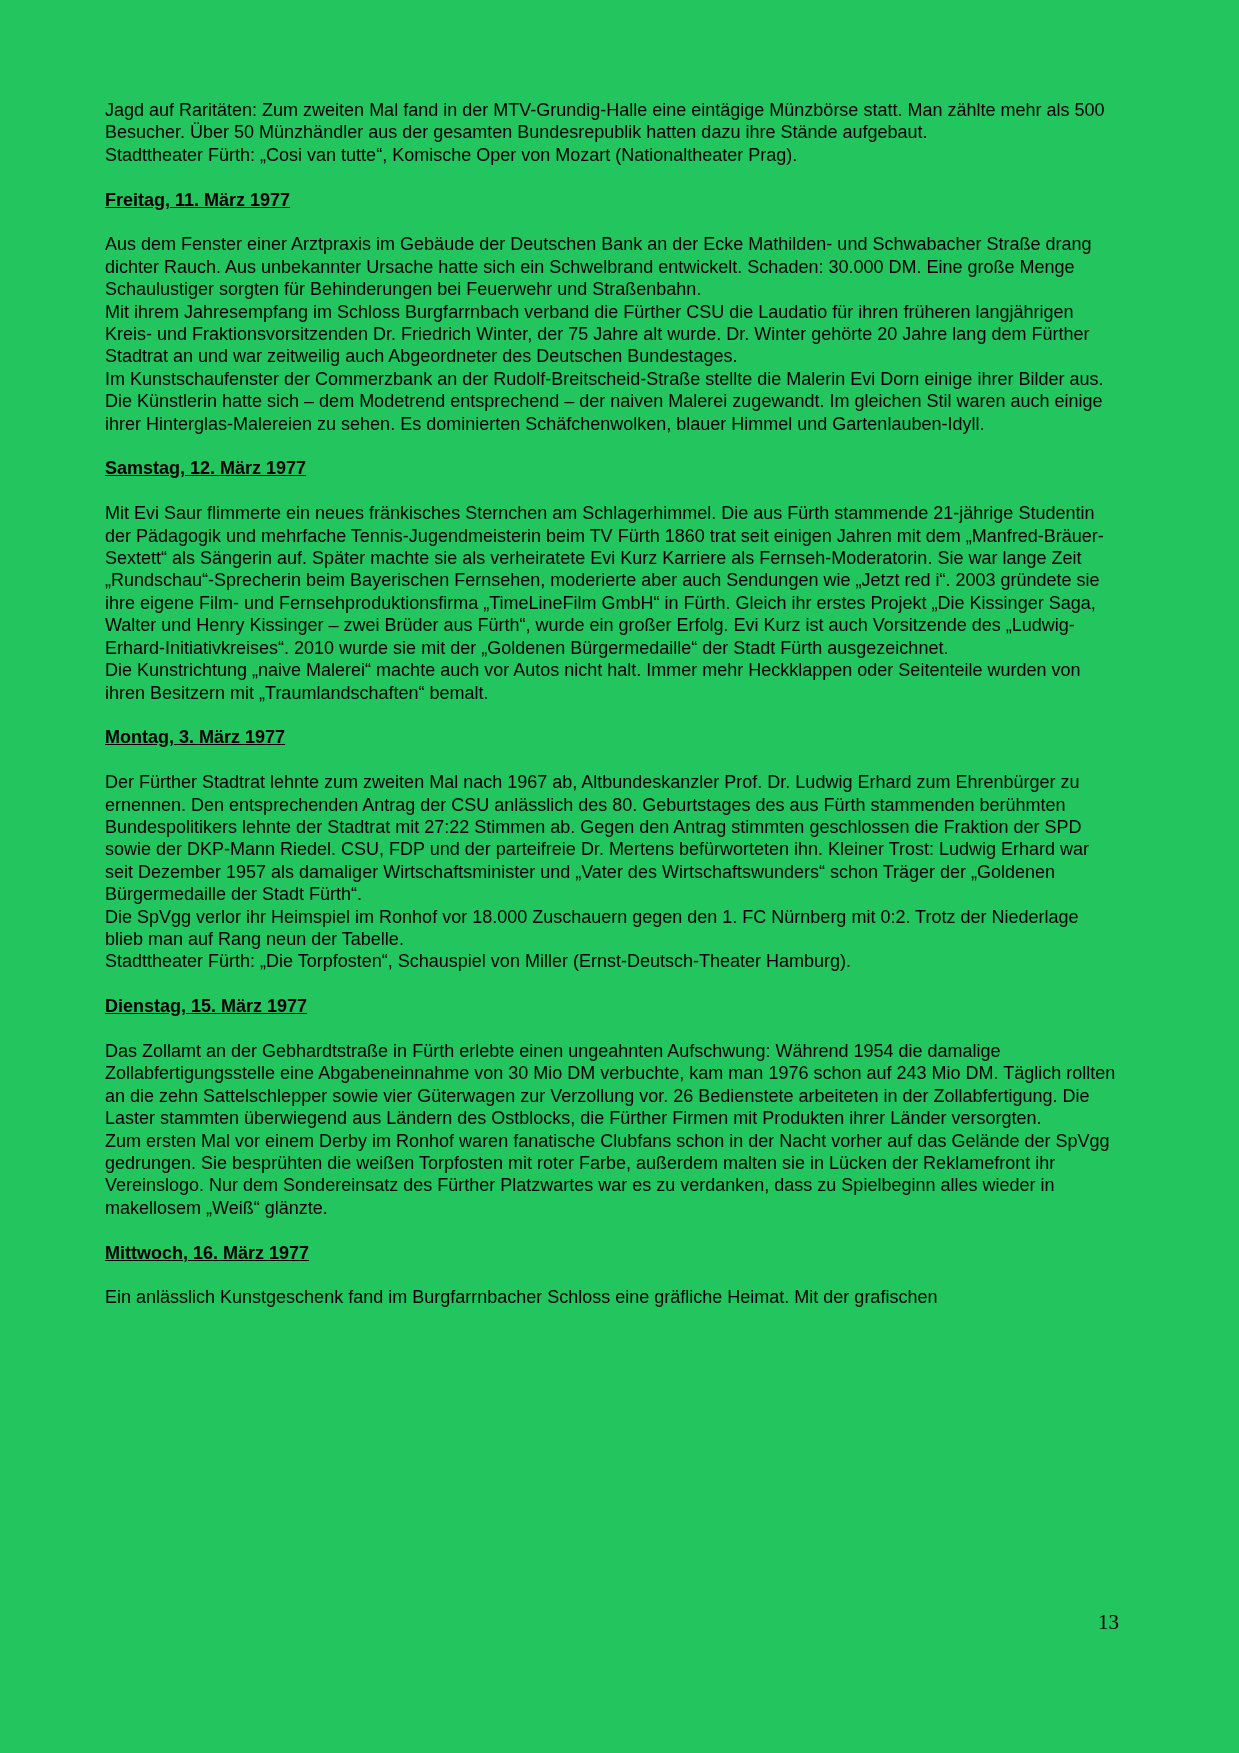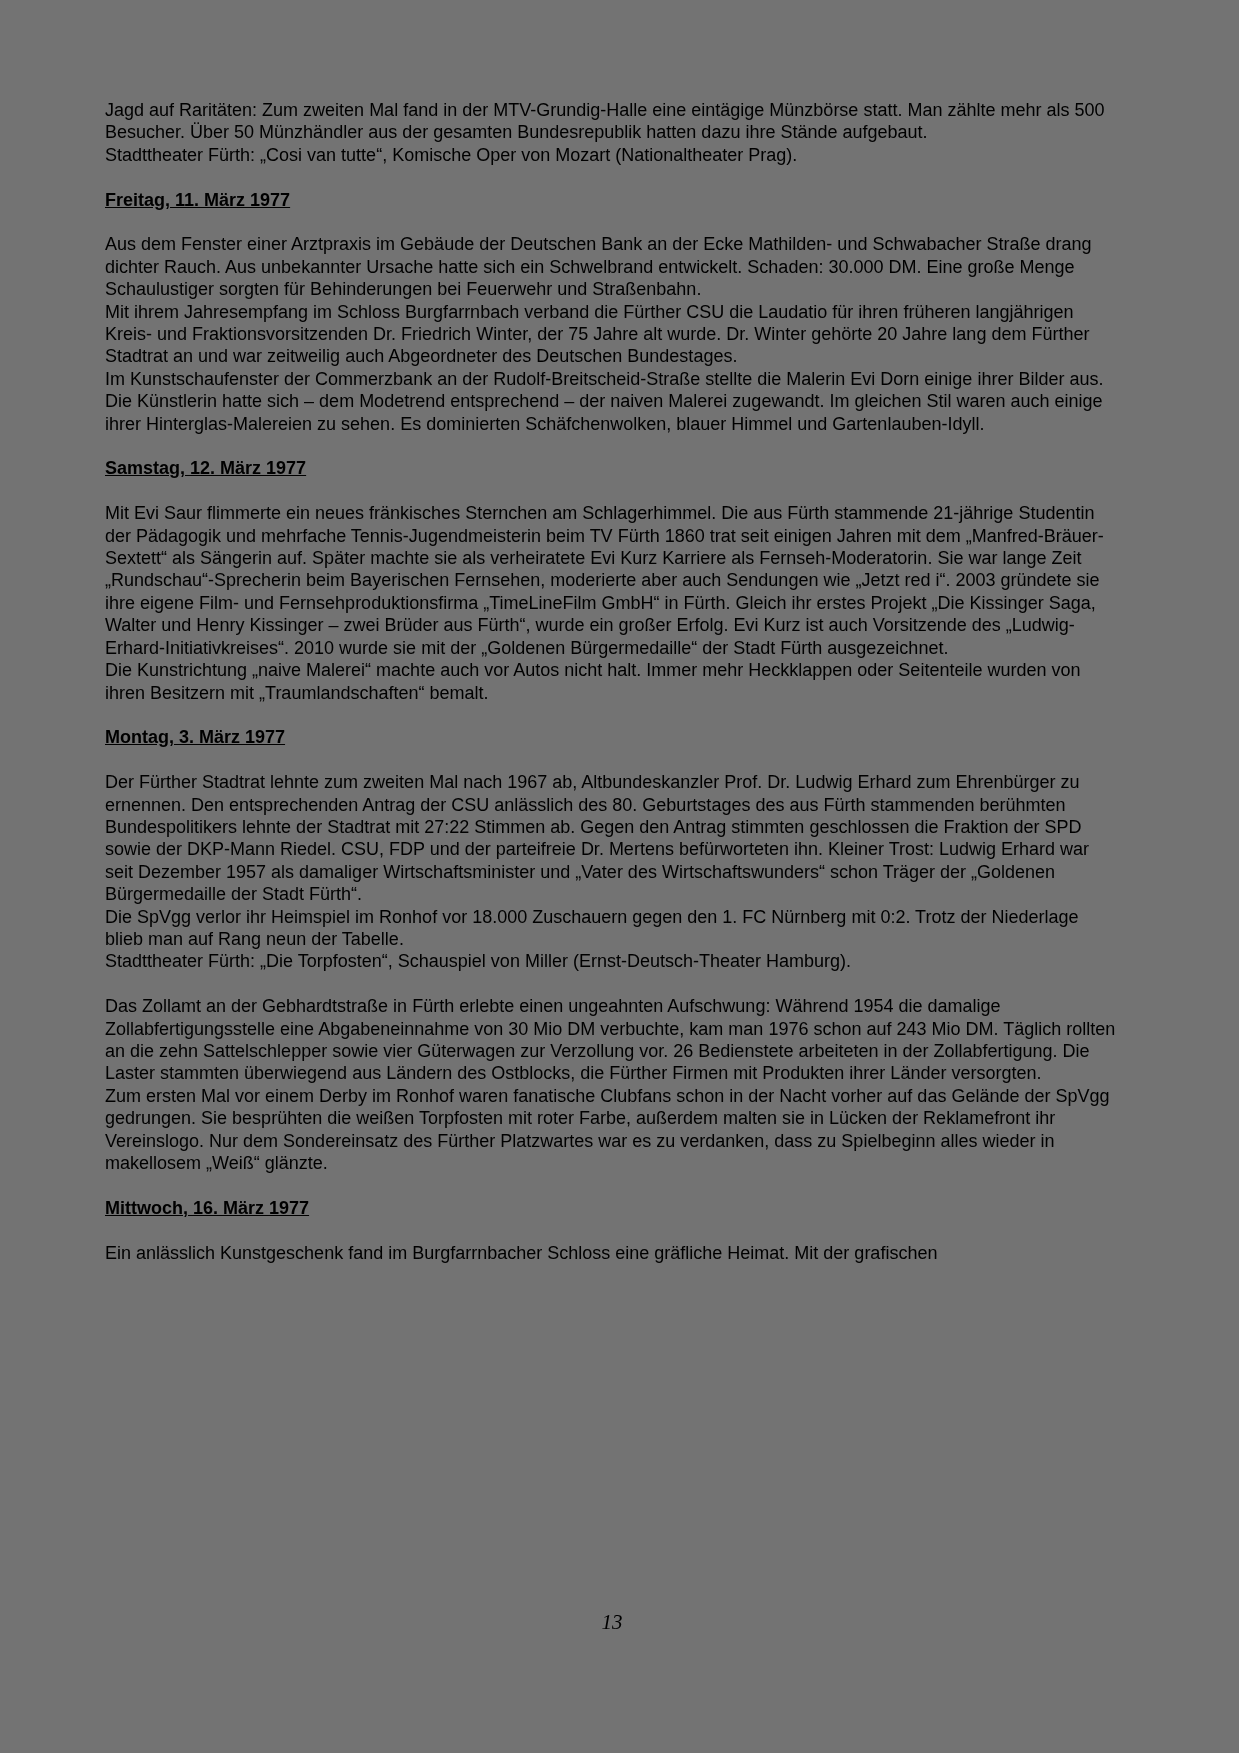--- a/index.html
+++ b/index.html
@@ -4,21 +4,21 @@
 <style>
   html, body {
     margin: 0;
     padding: 0;
     background: #ffffff;
   }
   .document-page {
     position: relative;
     width: 1239px;
     height: 1753px;
-    background: #737373;
+    background: #22c55e;
     overflow: hidden;
     font-family: "Liberation Sans", sans-serif;
   }
   .page-content {
     position: absolute;
     left: 105px;
     top: 99px;
     width: 1014px;
     font-size: 18px;
     line-height: 22.4px;
@@ -34,25 +34,24 @@
     text-decoration: underline;
   }
   .para {
     margin: 0;
   }
   .page-number {
     position: absolute;
     left: 105px;
     top: 1610px;
     width: 1014px;
-    text-align: center;
+    text-align: right;
     font-family: "Liberation Serif", serif;
     font-size: 21px;
     color: #000000;
-    font-style: italic;
   }
 </style>
 </head>
 <body>
 
 <div class="document-page">
   <div class="page-content">
       <div class="block">
         <div class="para">Jagd auf Raritäten: Zum zweiten Mal fand in der MTV-Grundig-Halle eine eintägige Münzbörse statt. Man zählte mehr als 500 Besucher. Über 50 Münzhändler aus der gesamten Bundesrepublik hatten dazu ihre Stände aufgebaut.</div>
         <div class="para">Stadttheater Fürth: „Cosi van tutte“, Komische Oper von Mozart (Nationaltheater Prag).</div>
@@ -67,20 +66,21 @@
       <div class="block">
         <div class="para">Mit Evi Saur flimmerte ein neues fränkisches Sternchen am Schlagerhimmel. Die aus Fürth stammende 21-jährige Studentin der Pädagogik und mehrfache Tennis-Jugendmeisterin beim TV Fürth 1860 trat seit einigen Jahren mit dem „Manfred-Bräuer-Sextett“ als Sängerin auf. Später machte sie als verheiratete Evi Kurz Karriere als Fernseh-Moderatorin. Sie war lange Zeit „Rundschau“-Sprecherin beim Bayerischen Fernsehen, moderierte aber auch Sendungen wie „Jetzt red i“. 2003 gründete sie ihre eigene Film- und Fernsehproduktionsfirma „TimeLineFilm GmbH“ in Fürth. Gleich ihr erstes Projekt „Die Kissinger Saga, Walter und Henry Kissinger – zwei Brüder aus Fürth“, wurde ein großer Erfolg. Evi Kurz ist auch Vorsitzende des „Ludwig-Erhard-Initiativkreises“. 2010 wurde sie mit der „Goldenen Bürgermedaille“ der Stadt Fürth ausgezeichnet.</div>
         <div class="para">Die Kunstrichtung „naive Malerei“ machte auch vor Autos nicht halt. Immer mehr Heckklappen oder Seitenteile wurden von ihren Besitzern mit „Traumlandschaften“ bemalt.</div>
       </div>
       <div class="heading">Montag, 3. März 1977</div>
       <div class="block">
         <div class="para">Der Fürther Stadtrat lehnte zum zweiten Mal nach 1967 ab, Altbundeskanzler Prof. Dr. Ludwig Erhard zum Ehrenbürger zu ernennen. Den entsprechenden Antrag der CSU anlässlich des 80. Geburtstages des aus Fürth stammenden berühmten Bundespolitikers lehnte der Stadtrat mit 27:22 Stimmen ab. Gegen den Antrag stimmten geschlossen die Fraktion der SPD sowie der DKP-Mann Riedel. CSU, FDP und der parteifreie Dr. Mertens befürworteten ihn. Kleiner Trost: Ludwig Erhard war seit Dezember 1957 als damaliger Wirtschaftsminister und „Vater des Wirtschaftswunders“ schon Träger der „Goldenen Bürgermedaille der Stadt Fürth“.</div>
         <div class="para">Die SpVgg verlor ihr Heimspiel im Ronhof vor 18.000 Zuschauern gegen den 1. FC Nürnberg mit 0:2. Trotz der Niederlage blieb man auf Rang neun der Tabelle.</div>
         <div class="para">Stadttheater Fürth: „Die Torpfosten“, Schauspiel von Miller (Ernst-Deutsch-Theater Hamburg).</div>
       </div>
+      <div class="heading">Dienstag, 15. März 1977</div>
       <div class="block">
         <div class="para">Das Zollamt an der Gebhardtstraße in Fürth erlebte einen ungeahnten Aufschwung: Während 1954 die damalige Zollabfertigungsstelle eine Abgabeneinnahme von 30 Mio DM verbuchte, kam man 1976 schon auf 243 Mio DM. Täglich rollten an die zehn Sattelschlepper sowie vier Güterwagen zur Verzollung vor. 26 Bedienstete arbeiteten in der Zollabfertigung. Die Laster stammten überwiegend aus Ländern des Ostblocks, die Fürther Firmen mit Produkten ihrer Länder versorgten.</div>
         <div class="para">Zum ersten Mal vor einem Derby im Ronhof waren fanatische Clubfans schon in der Nacht vorher auf das Gelände der SpVgg gedrungen. Sie besprühten die weißen Torpfosten mit roter Farbe, außerdem malten sie in Lücken der Reklamefront ihr Vereinslogo. Nur dem Sondereinsatz des Fürther Platzwartes war es zu verdanken, dass zu Spielbeginn alles wieder in makellosem „Weiß“ glänzte.</div>
       </div>
       <div class="heading">Mittwoch, 16. März 1977</div>
       <div class="block">
         <div class="para">Ein anlässlich Kunstgeschenk fand im Burgfarrnbacher Schloss eine gräfliche Heimat. Mit der grafischen</div>
       </div>
     </div>
   <div class="page-number">13</div>

